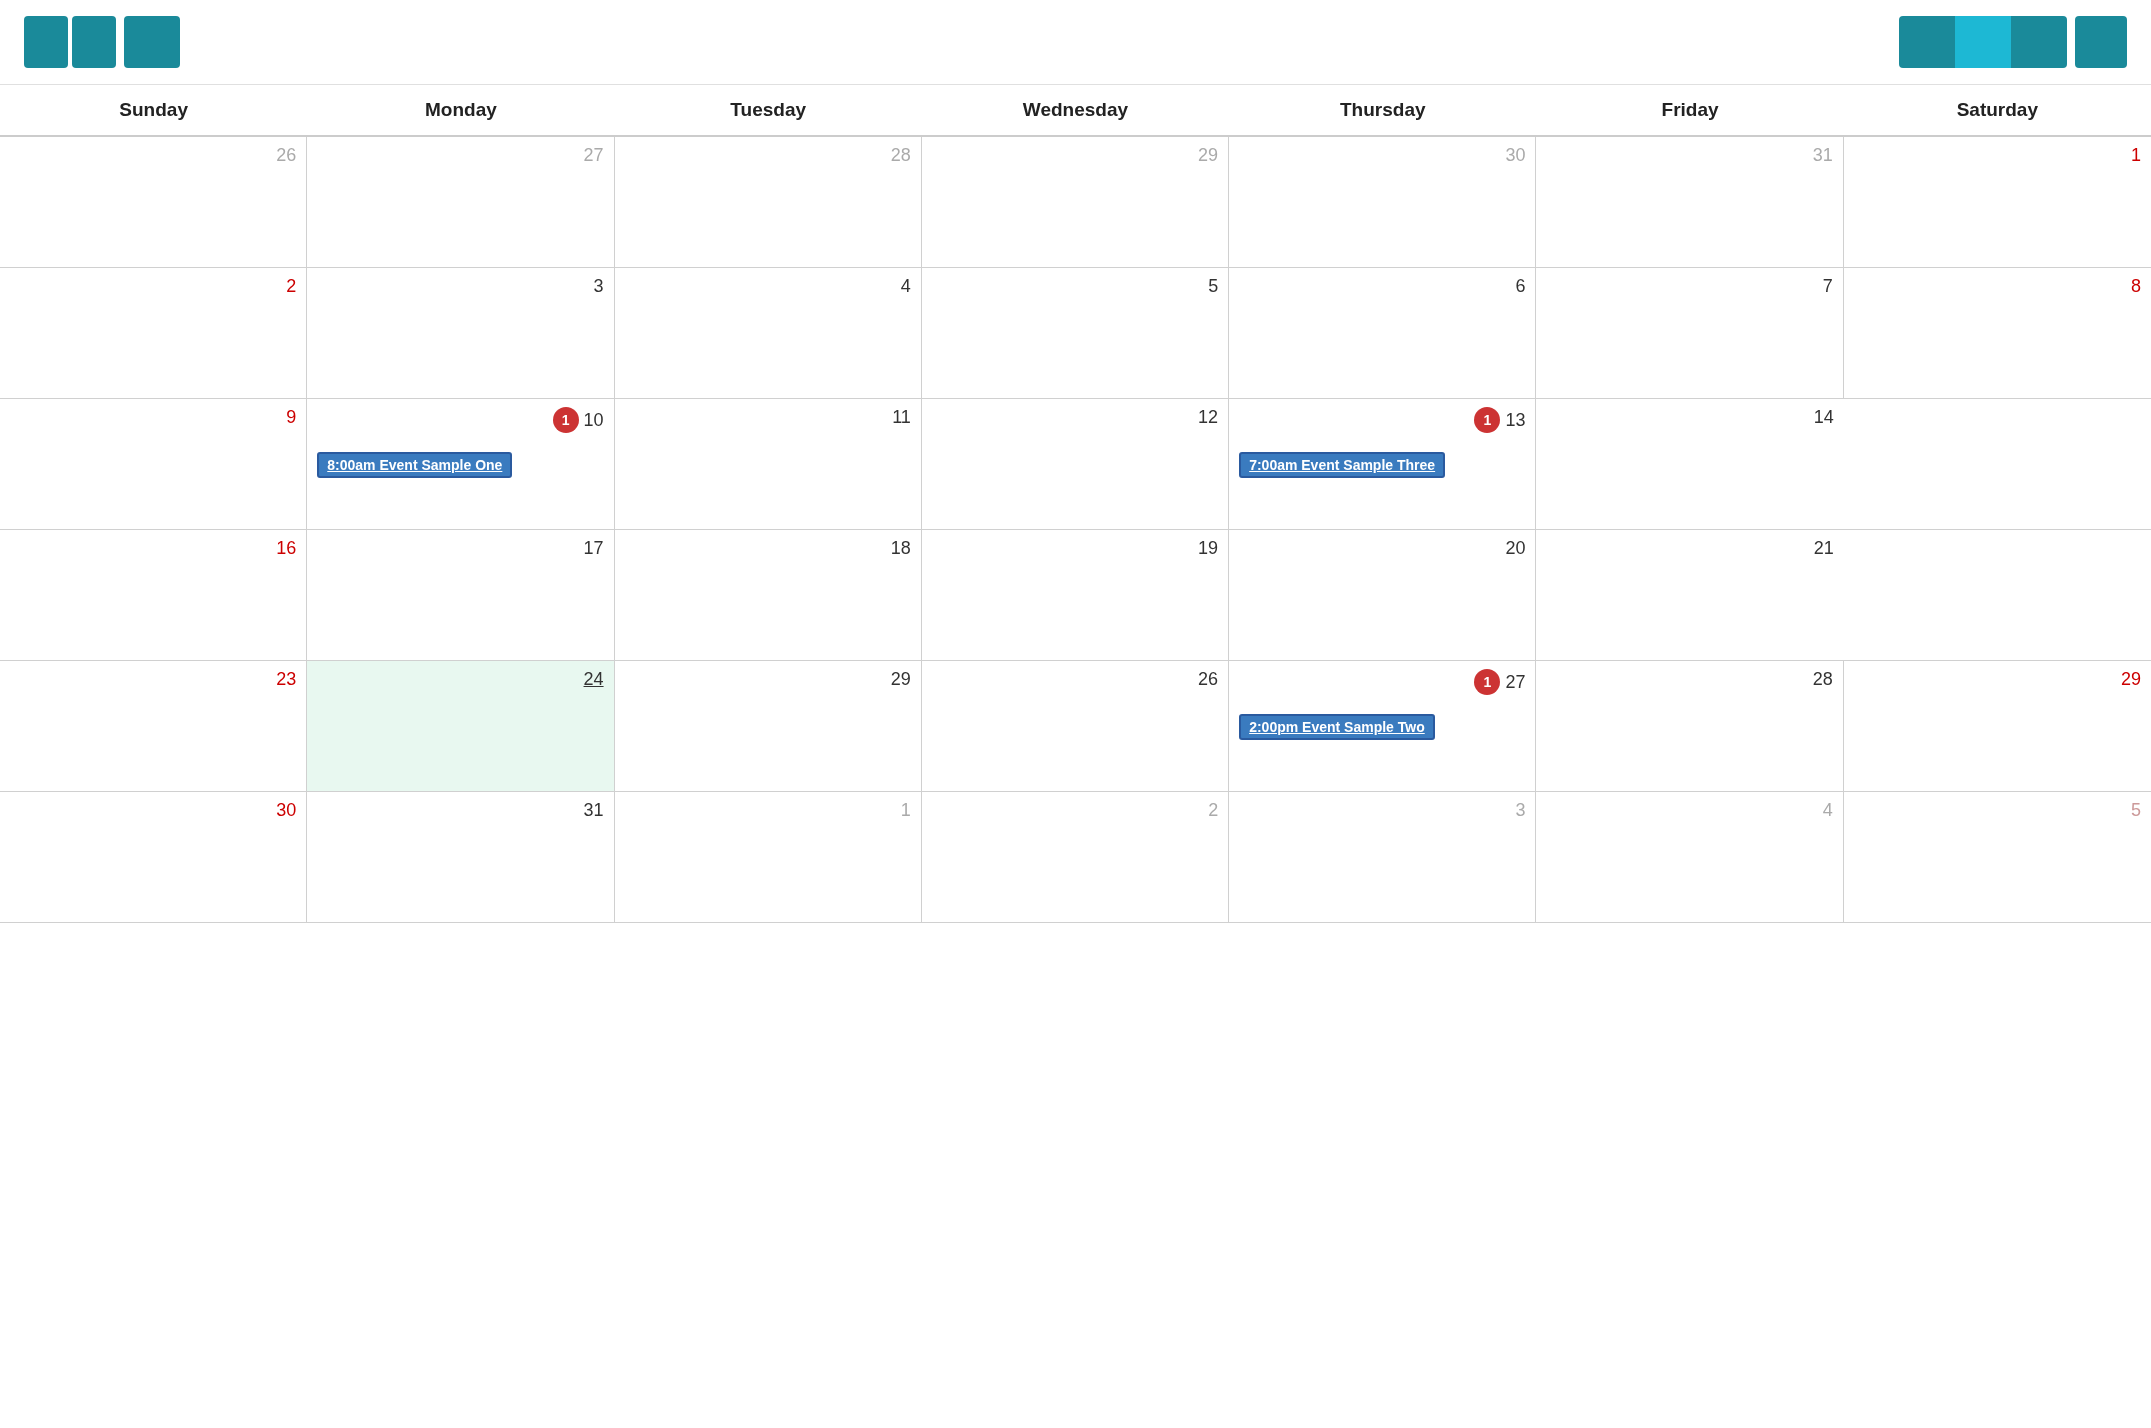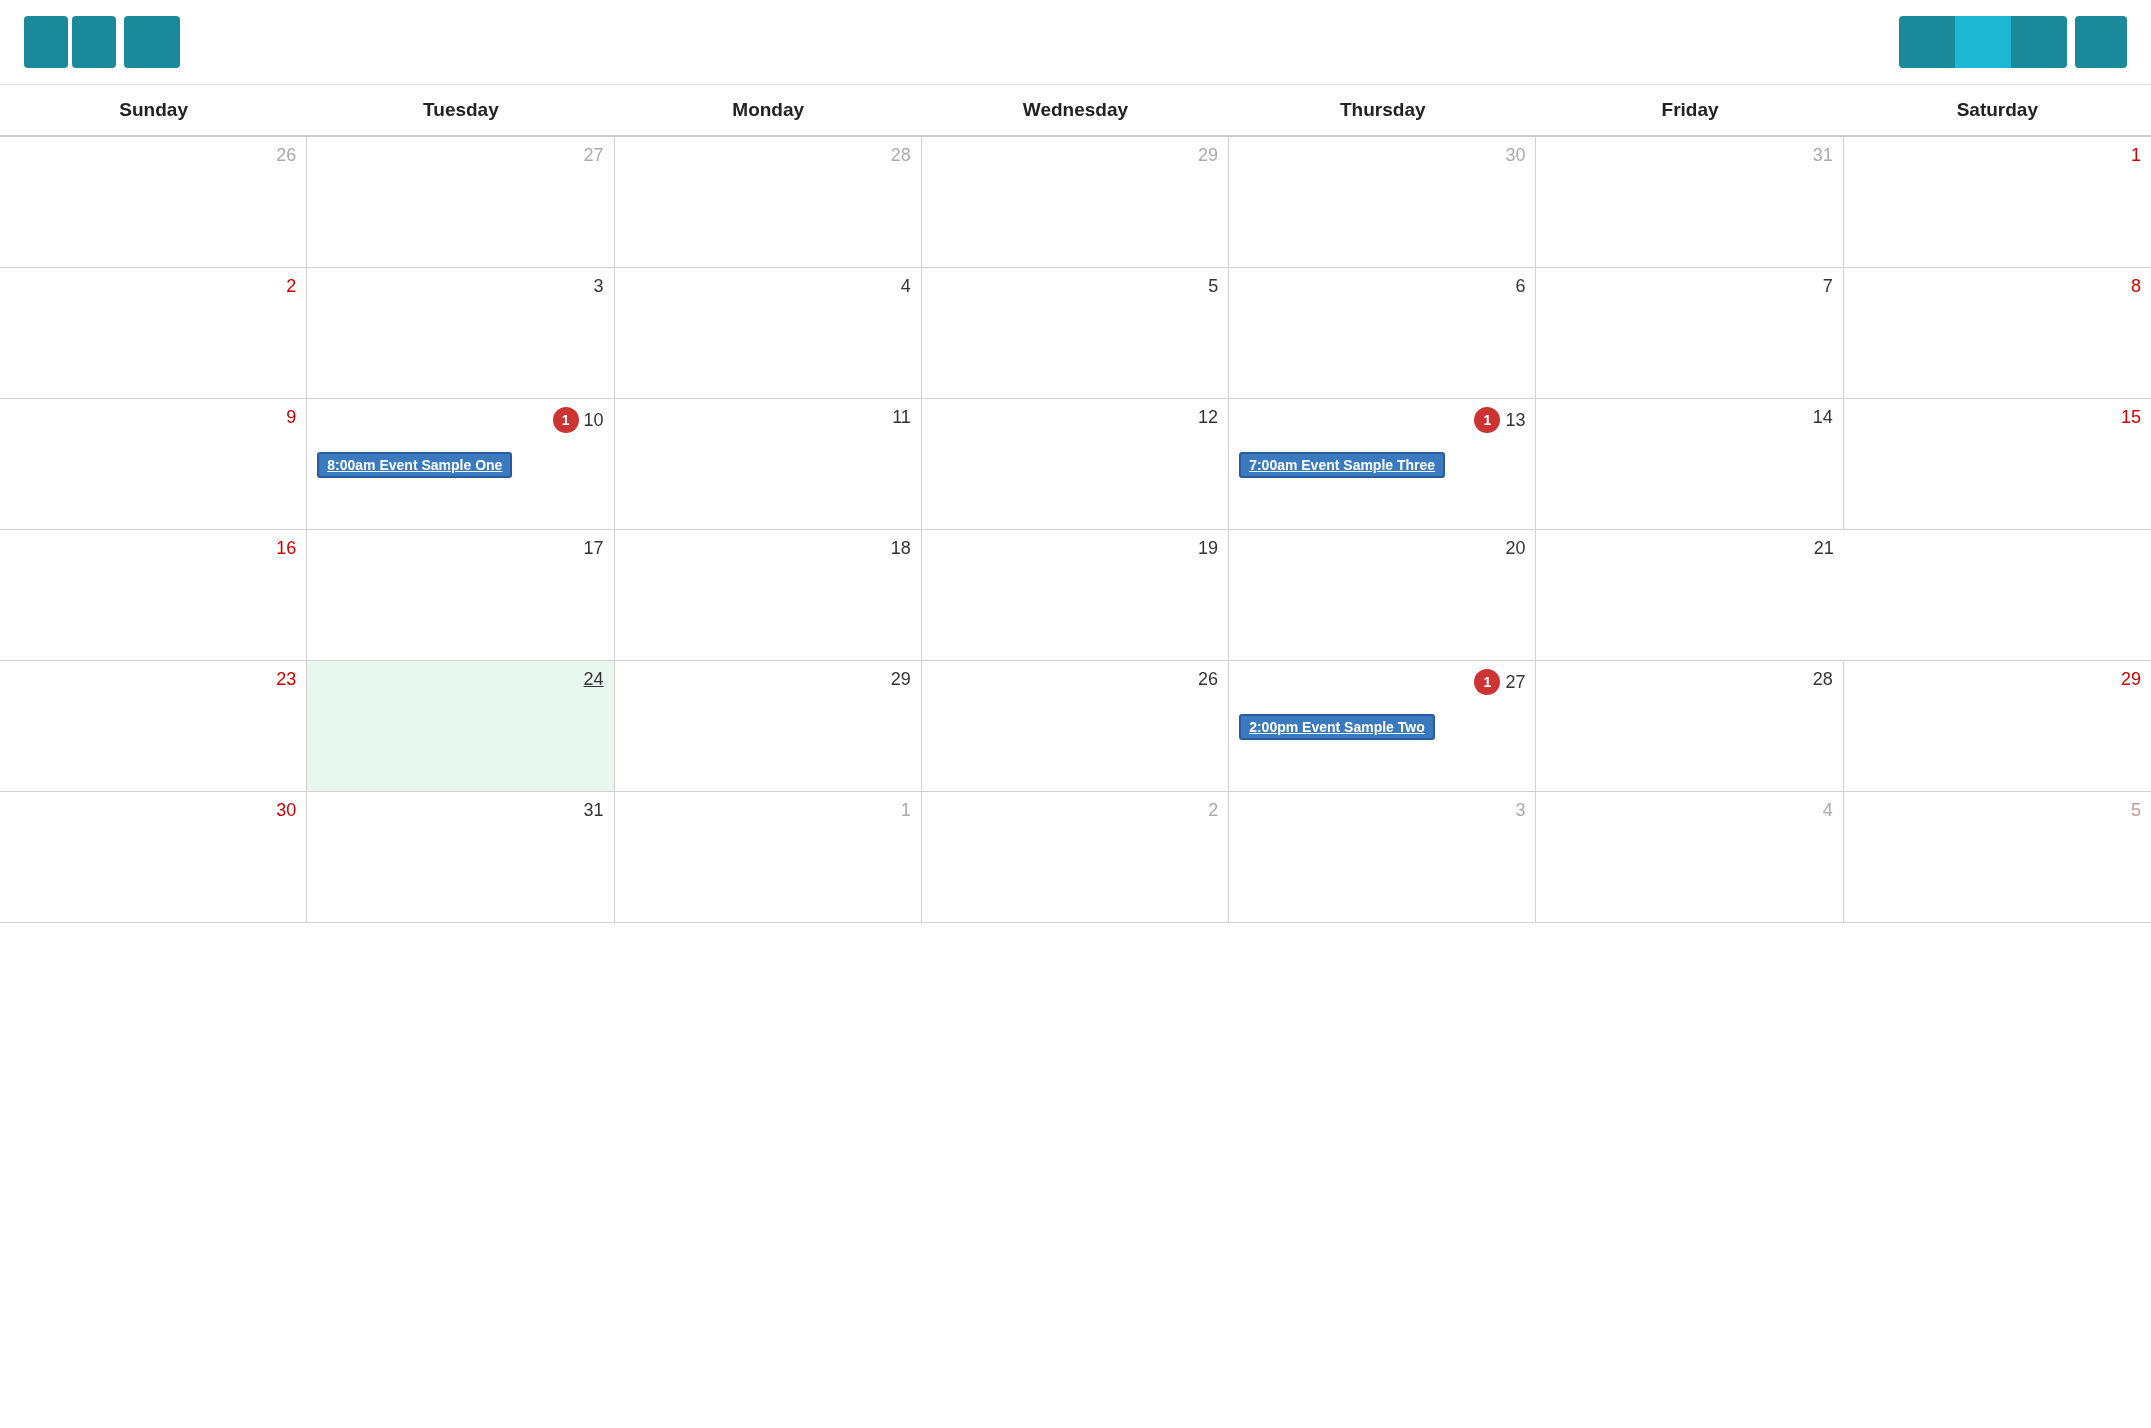--- a/index.html
+++ b/index.html
@@ -209,22 +209,22 @@
     <button class="view-btn"></button>
     <button class="view-btn active"></button>
     <button class="view-btn"></button>
     <button class="download-btn"></button>
   </div>
 </div>
 
 <div class="calendar-grid">
   <div class="day-headers">
   <div class="day-header">Sunday</div>
+      <div class="day-header">Monday</div>
       <div class="day-header">Tuesday</div>
-      <div class="day-header">Monday</div>
       <div class="day-header">Wednesday</div>
       <div class="day-header">Thursday</div>
       <div class="day-header">Friday</div>
       <div class="day-header">Saturday</div>
     </div>
   <div class="weeks">
   <div class="week-row">
         <div class="day-cell">
           <div class="day-number-wrap">
             <span class="day-number other-month">26</span>
@@ -320,25 +320,20 @@
         </div>
         <div class="day-cell"><div class="day-number-wrap">
             <span class="badge">1</span>
             <span class="day-number">13</span>
           </div><div class="event-pill">7:00am Event Sample Three</div></div>
         <div class="day-cell">
           <div class="day-number-wrap">
             <span class="day-number">14</span>
           </div>
         </div>
-        <div class="day-cell">
-          <div class="day-number-wrap">
-            <span class="day-number weekend">15</span>
-          </div>
-        </div>
       </div>
       <div class="week-row">
         <div class="day-cell">
           <div class="day-number-wrap">
             <span class="day-number weekend">16</span>
           </div>
         </div>
         <div class="day-cell">
           <div class="day-number-wrap">
             <span class="day-number">17</span>

